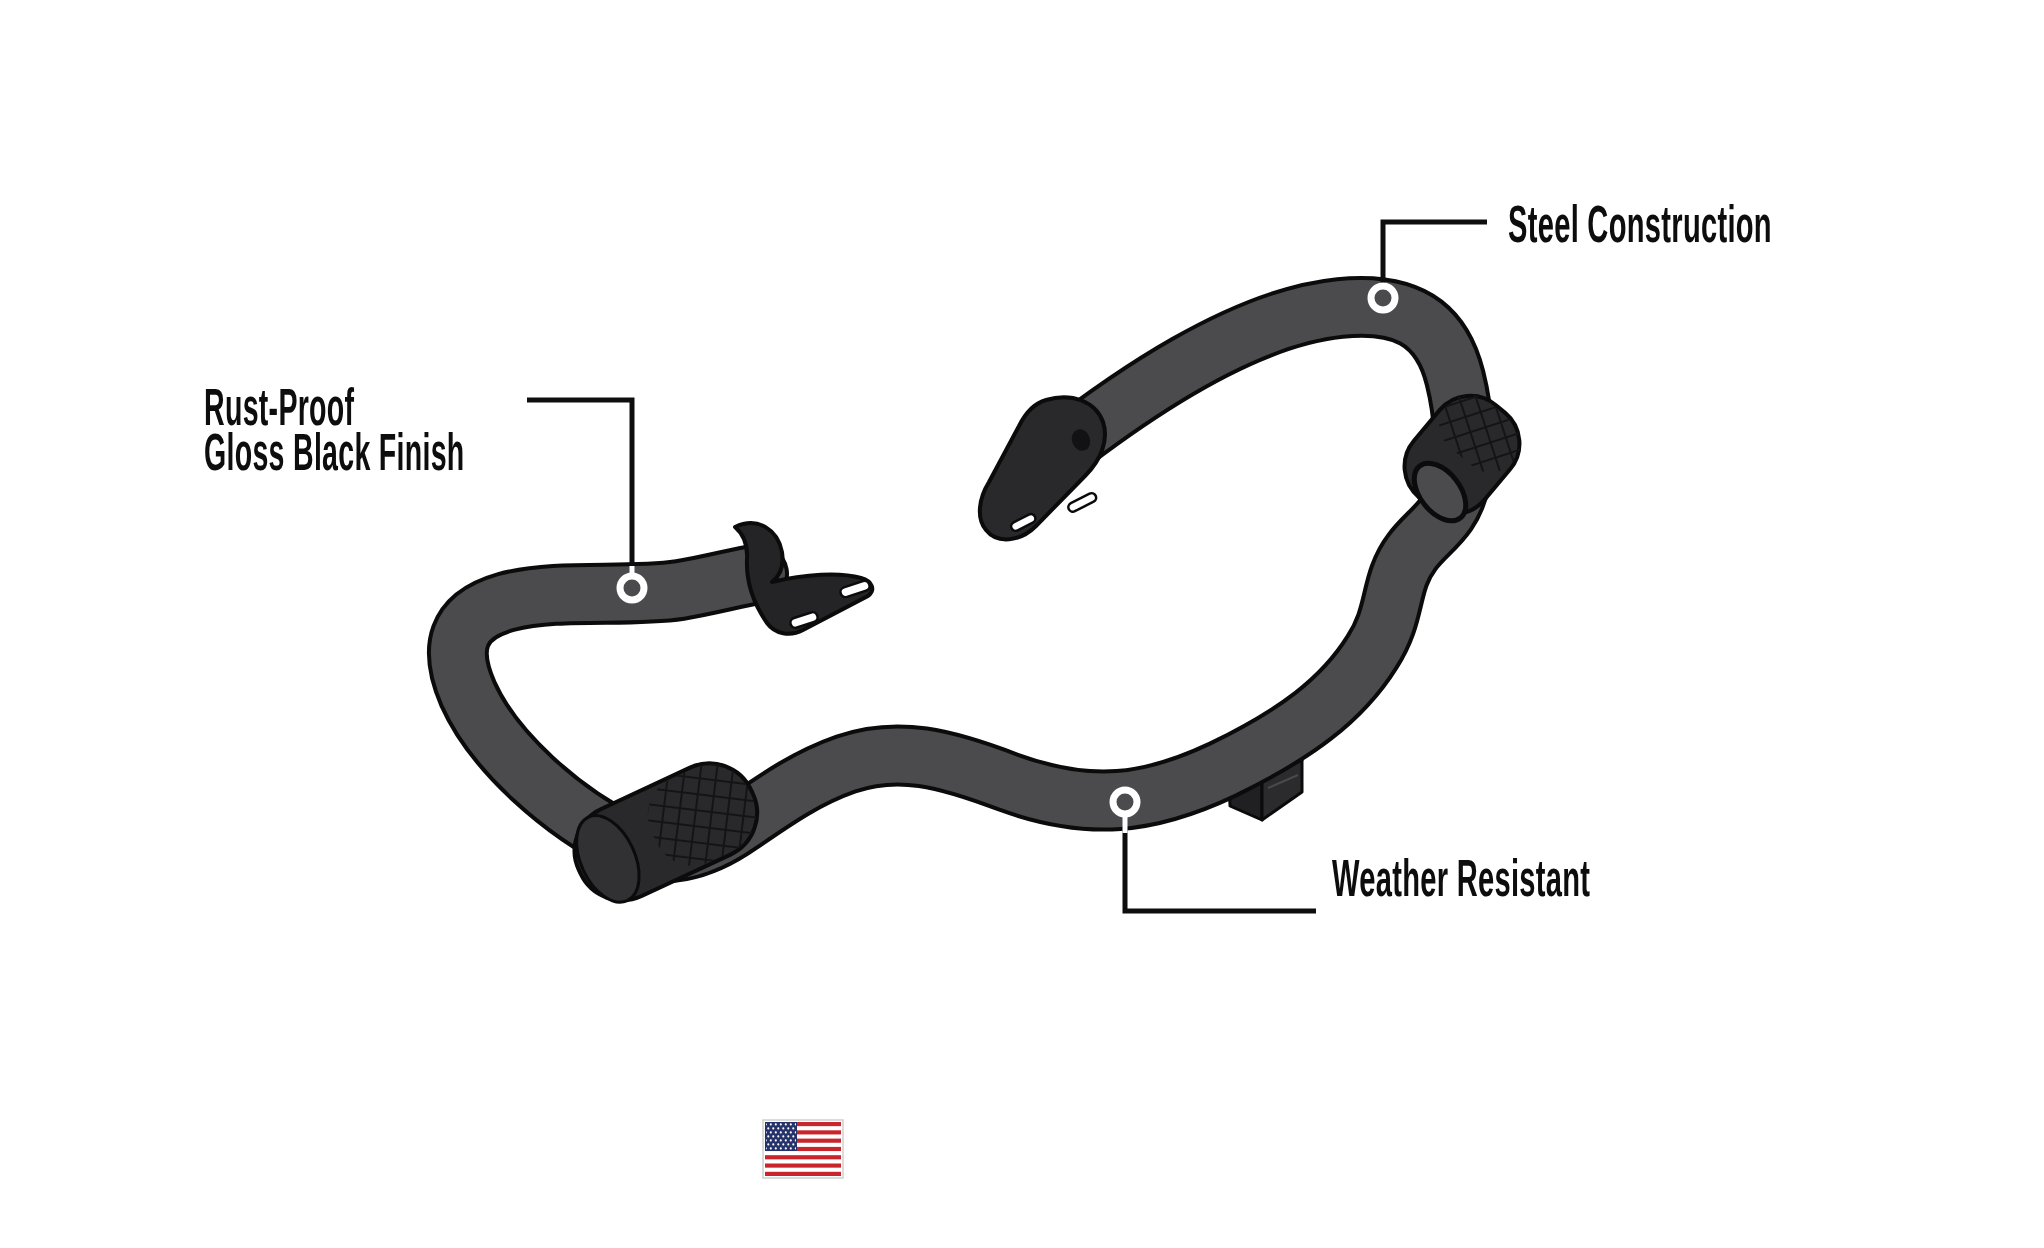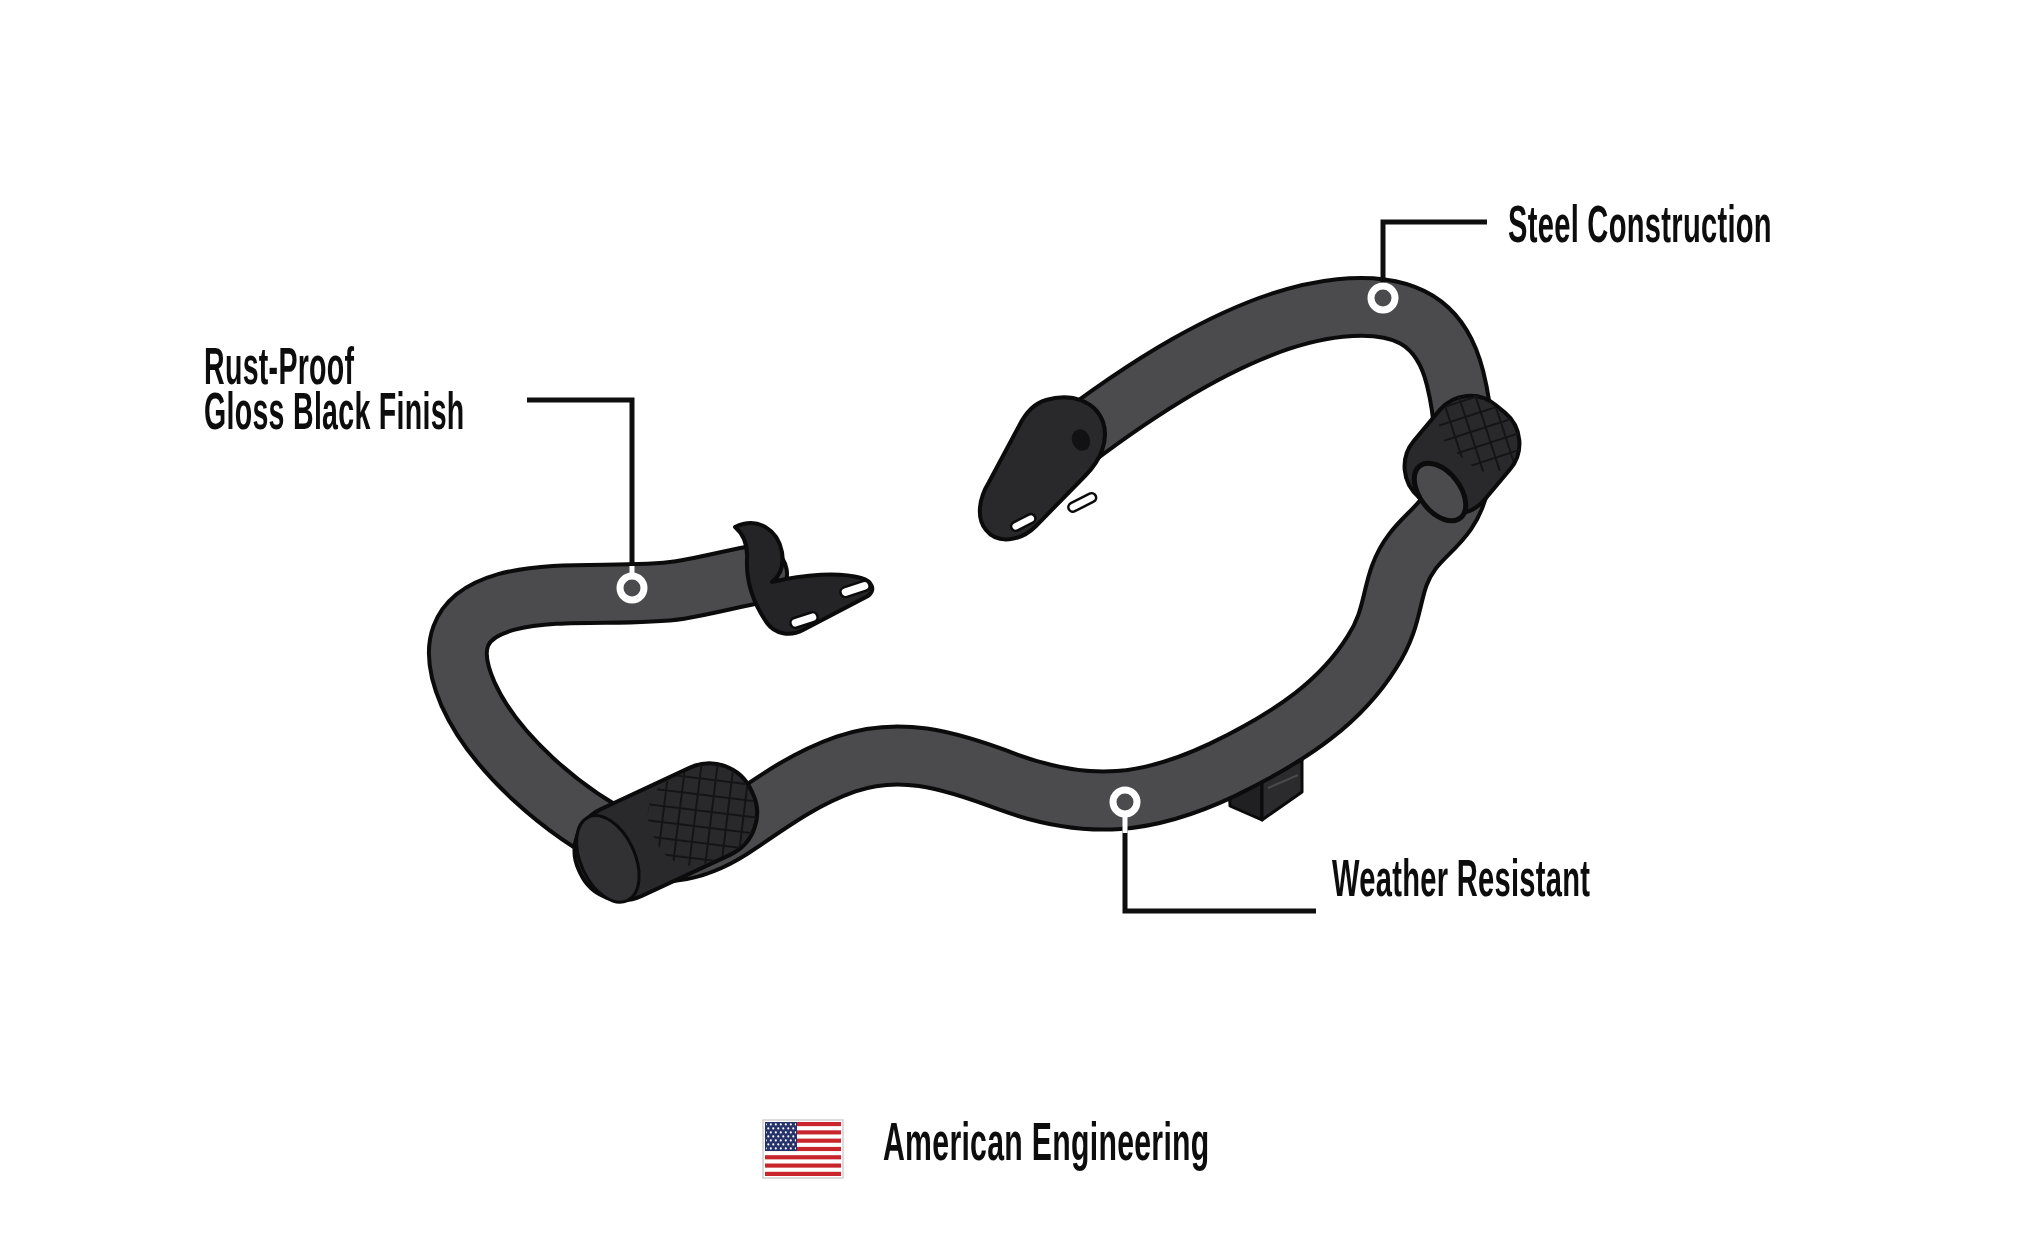--- a/index.html
+++ b/index.html
@@ -2,21 +2,21 @@
 <html><head>
 <meta charset="utf-8">
 <style>
   html,body{margin:0;padding:0;background:#ffffff;}
   .stage{position:relative;width:2044px;height:1248px;background:#ffffff;overflow:hidden;
          font-family:"Liberation Sans",sans-serif;padding-left:12px;}
   .stage svg.art{position:absolute;left:0;top:0;}
   .callout-label{position:absolute;font-weight:700;color:#0d0d0d;white-space:nowrap;}
   .callout-label .cond{display:inline-block;transform:scaleX(0.56);transform-origin:0 50%;
                        font-size:52px;line-height:52px;letter-spacing:0.5px;}
-  .callout-label.two-line{display:flex;flex-direction:column;gap:0;}
+  .callout-label.two-line{display:flex;flex-direction:column;gap:0;margin-top:41px;}
   .callout-label.two-line .cond{font-size:51px;line-height:45px;}
   .footer-label .cond{font-size:54px;line-height:54px;}
   .flag{position:absolute;}
 </style>
 </head>
 <body>
 
 <div class="stage">
 
   <svg class="art" width="2044" height="1248" viewBox="0 0 2044 1248">
@@ -126,17 +126,14 @@
       <rect x="3" y="36.2" width="76" height="4.15" fill="#C8252C"></rect>
       <rect x="3" y="44.5" width="76" height="4.15" fill="#C8252C"></rect>
       <rect x="3" y="52.8" width="76" height="4.2" fill="#C8252C"></rect>
     </g>
     <g>
       <rect x="3" y="3" width="32" height="29" fill="#26336B"></rect>
       <rect x="4" y="4" width="30" height="27" fill="url(#stars)"></rect>
     </g>
   </svg>
 
-  <div class="callout-label footer-label" style="left:883px;top:1114px;">
-    <span class="cond">American Engineering</span>
-  </div>
 
 </div>
 
 </body></html>

